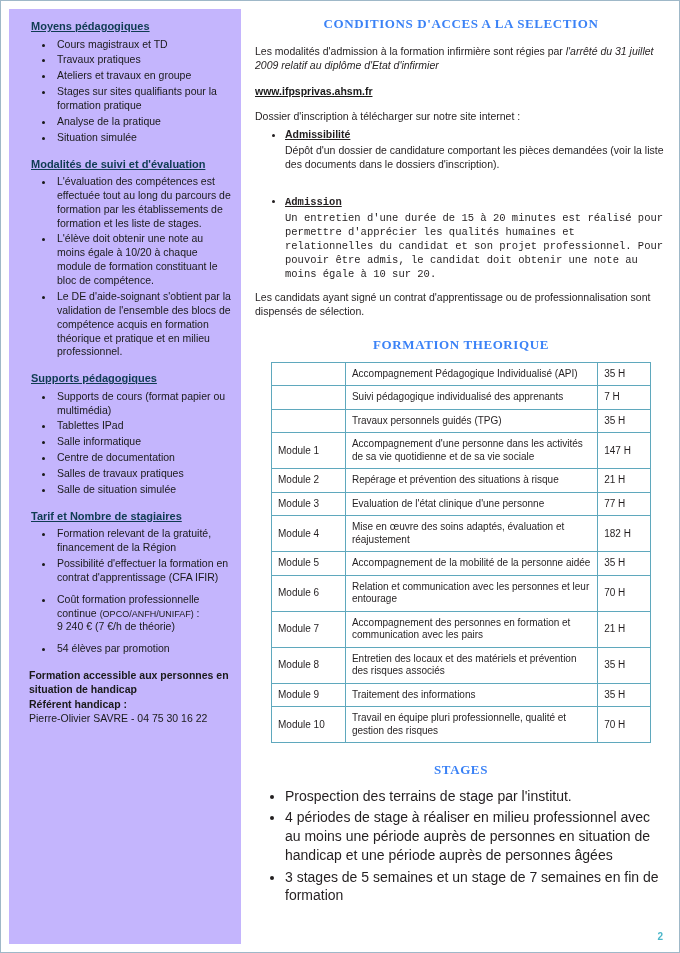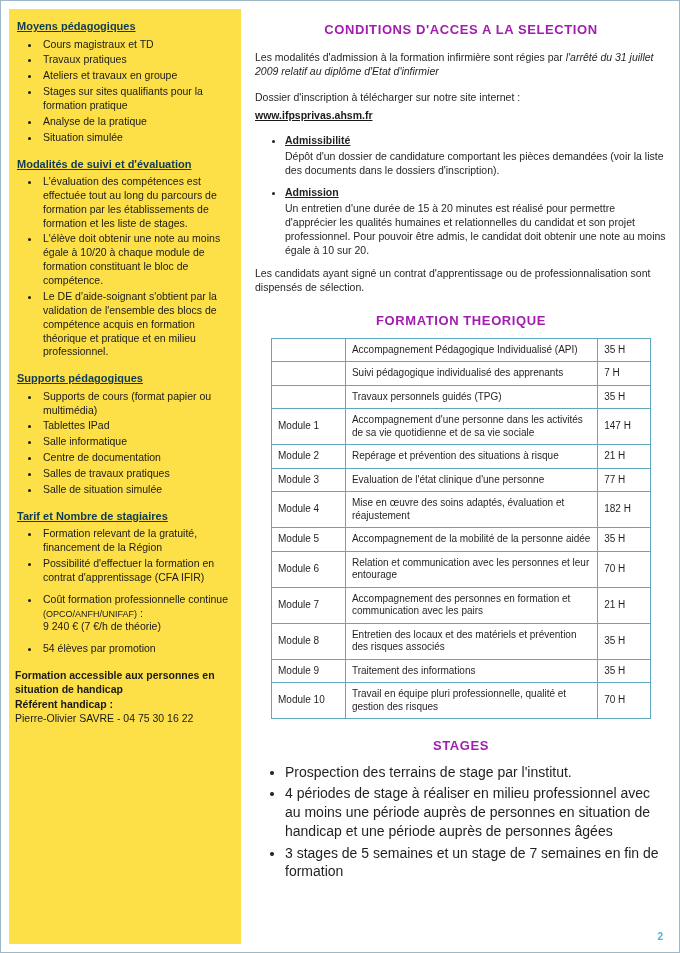--- a/index.html
+++ b/index.html
@@ -26,23 +26,23 @@
     display: flex;
     width: 100%;
     height: 100%;
     box-sizing: border-box;
     padding: 8px 10px 8px 8px;
   }
   
   .left-col {
     width: 232px;
     flex: 0 0 232px;
-    background: #fde047;
+    background: #c4b5fd;
     box-sizing: border-box;
-    padding: 8px 10px 10px 6px;
+    padding: 8px 10px 10px 20px;
     font-size: 10.5px;
     line-height: 1.32;
     color: #1a1a1a;
   }
   .left-head {
     font-weight: bold;
     text-decoration: underline;
     font-size: 11px;
     color: #0f3b52;
     margin: 2px 0 4px 2px;
@@ -69,43 +69,44 @@
   .handicap .name { font-weight: normal; }
   
   .right-col {
     flex: 1 1 auto;
     box-sizing: border-box;
     padding: 4px 2px 0 14px;
     font-size: 10.5px;
     line-height: 1.34;
   }
   .section-title {
-    color: #a21caf;
+    color: #3b82f6;
     font-weight: bold;
     font-size: 13px;
     text-align: center;
     letter-spacing: 0.6px;
-    margin: 8px 0 12px 0;
+    margin: 2px 0 12px 0;
+    font-family: Liberation Serif, serif;
   }
   .section-title.mid { margin-top: 18px; margin-bottom: 8px; }
   .para { margin: 0 0 11px 0; text-align: left; }
   .para.tight { margin-bottom: 4px; }
   .it { font-style: italic; }
   .link {
     font-weight: bold;
     text-decoration: underline;
     color: #1a1a1a;
   }
   ul.rbul {
     margin: 0 0 9px 0;
     padding-left: 30px;
     list-style: disc;
   }
   ul.rbul > li { margin-bottom: 2px; }
-  ul.rbul > li.spaced { margin-top: 8px; }
+  ul.rbul > li.spaced { margin-top: 24px; font-family: Liberation Mono, monospace; }
   .ul-lbl {
     text-decoration: underline;
     font-weight: bold;
   }
   .sub-text {
     display: block;
     margin-top: 2px;
     font-weight: normal;
     text-decoration: none;
   }
@@ -195,25 +196,25 @@
     </div>
 
     <div class="right-col">
 
       <div class="section-title">CONDITIONS D'ACCES A LA SELECTION</div>
 
       <p class="para">
         <span>Les modalités d'admission à la formation infirmière sont régies par </span><span class="it">l'arrêté du 31 juillet 2009 relatif au diplôme d'Etat d'infirmier</span>
       </p>
 
+      <p class="para">
+        <span class="link">www.ifpsprivas.ahsm.fr</span>
+      </p>
       <p class="para tight">
         <span>Dossier d'inscription à télécharger sur notre site internet :</span>
-      </p>
-      <p class="para">
-        <span class="link">www.ifpsprivas.ahsm.fr</span>
       </p>
 
       <ul class="rbul">
         <li>
           <span class="ul-lbl">Admissibilité</span>
           <span class="sub-text">Dépôt d'un dossier de candidature comportant les pièces demandées (voir la liste des documents dans le dossiers d'inscription).</span>
         </li>
         <li class="spaced">
           <span class="ul-lbl">Admission</span>
           <span class="sub-text">Un entretien d'une durée de 15 à 20 minutes est réalisé pour permettre d'apprécier les qualités humaines et relationnelles du candidat et son projet professionnel. Pour pouvoir être admis, le candidat doit obtenir une note au moins égale à 10 sur 20.</span>

